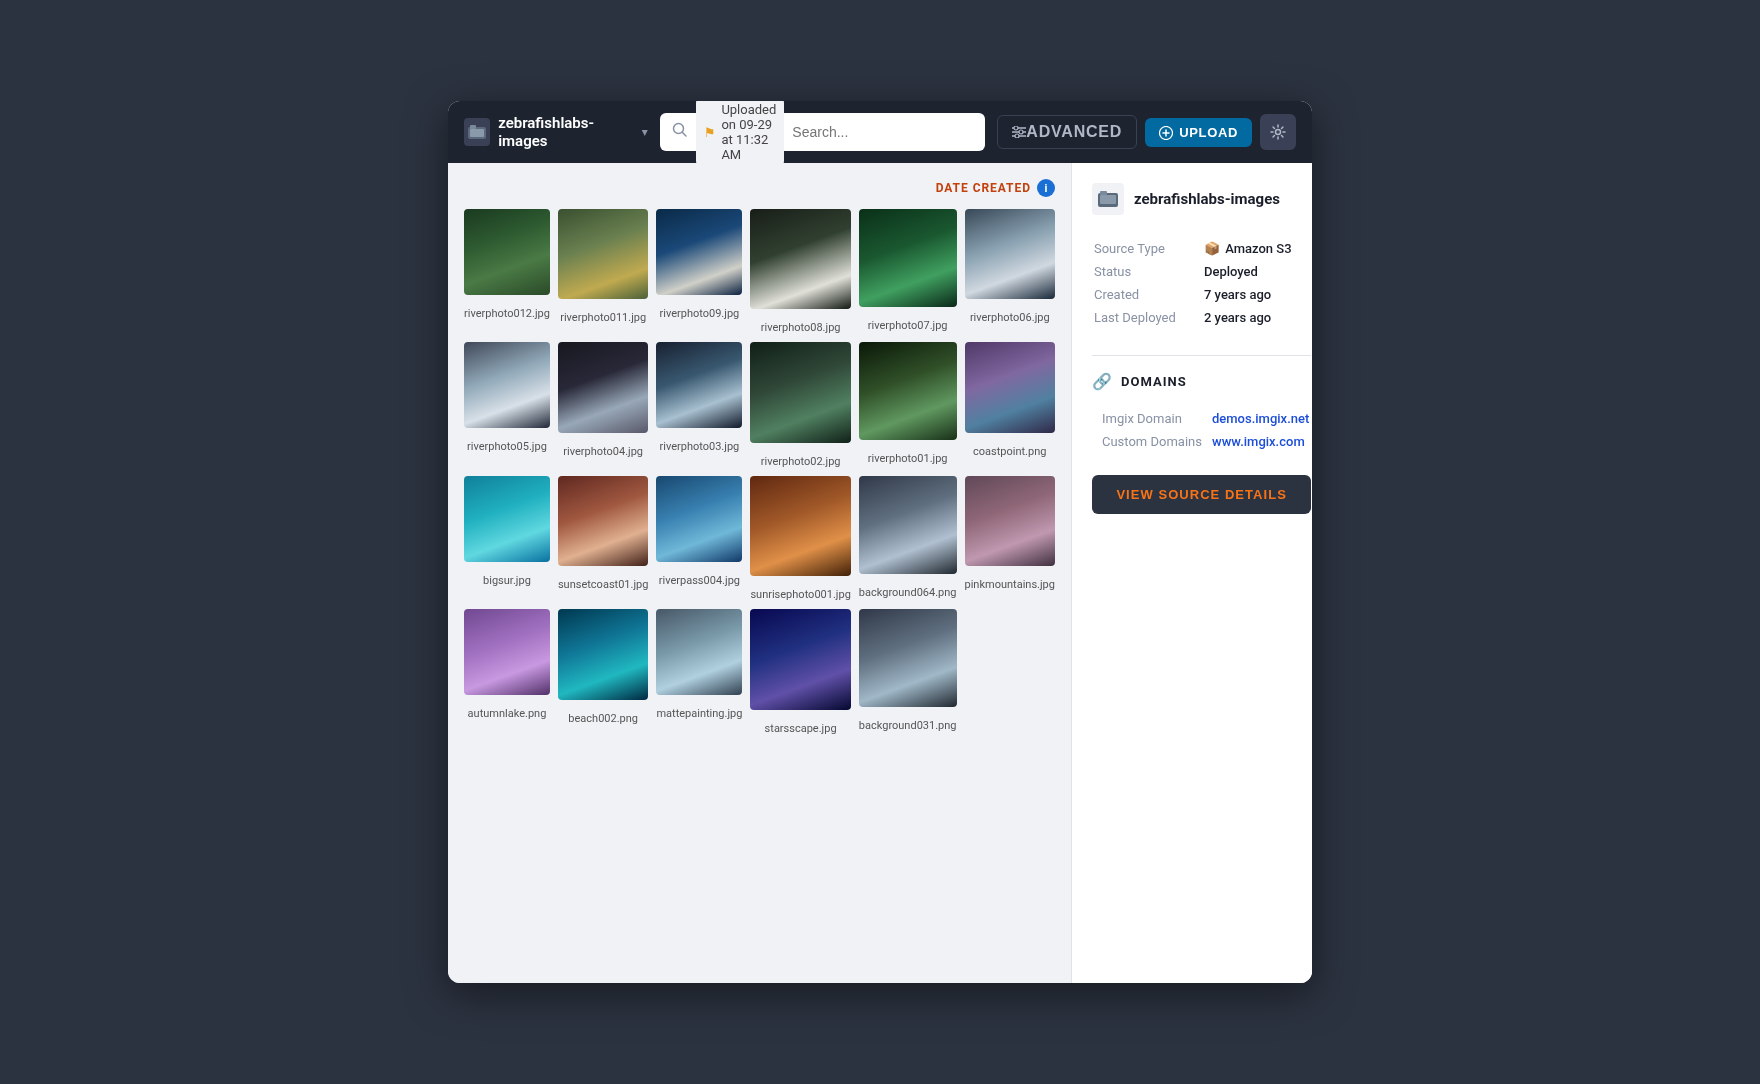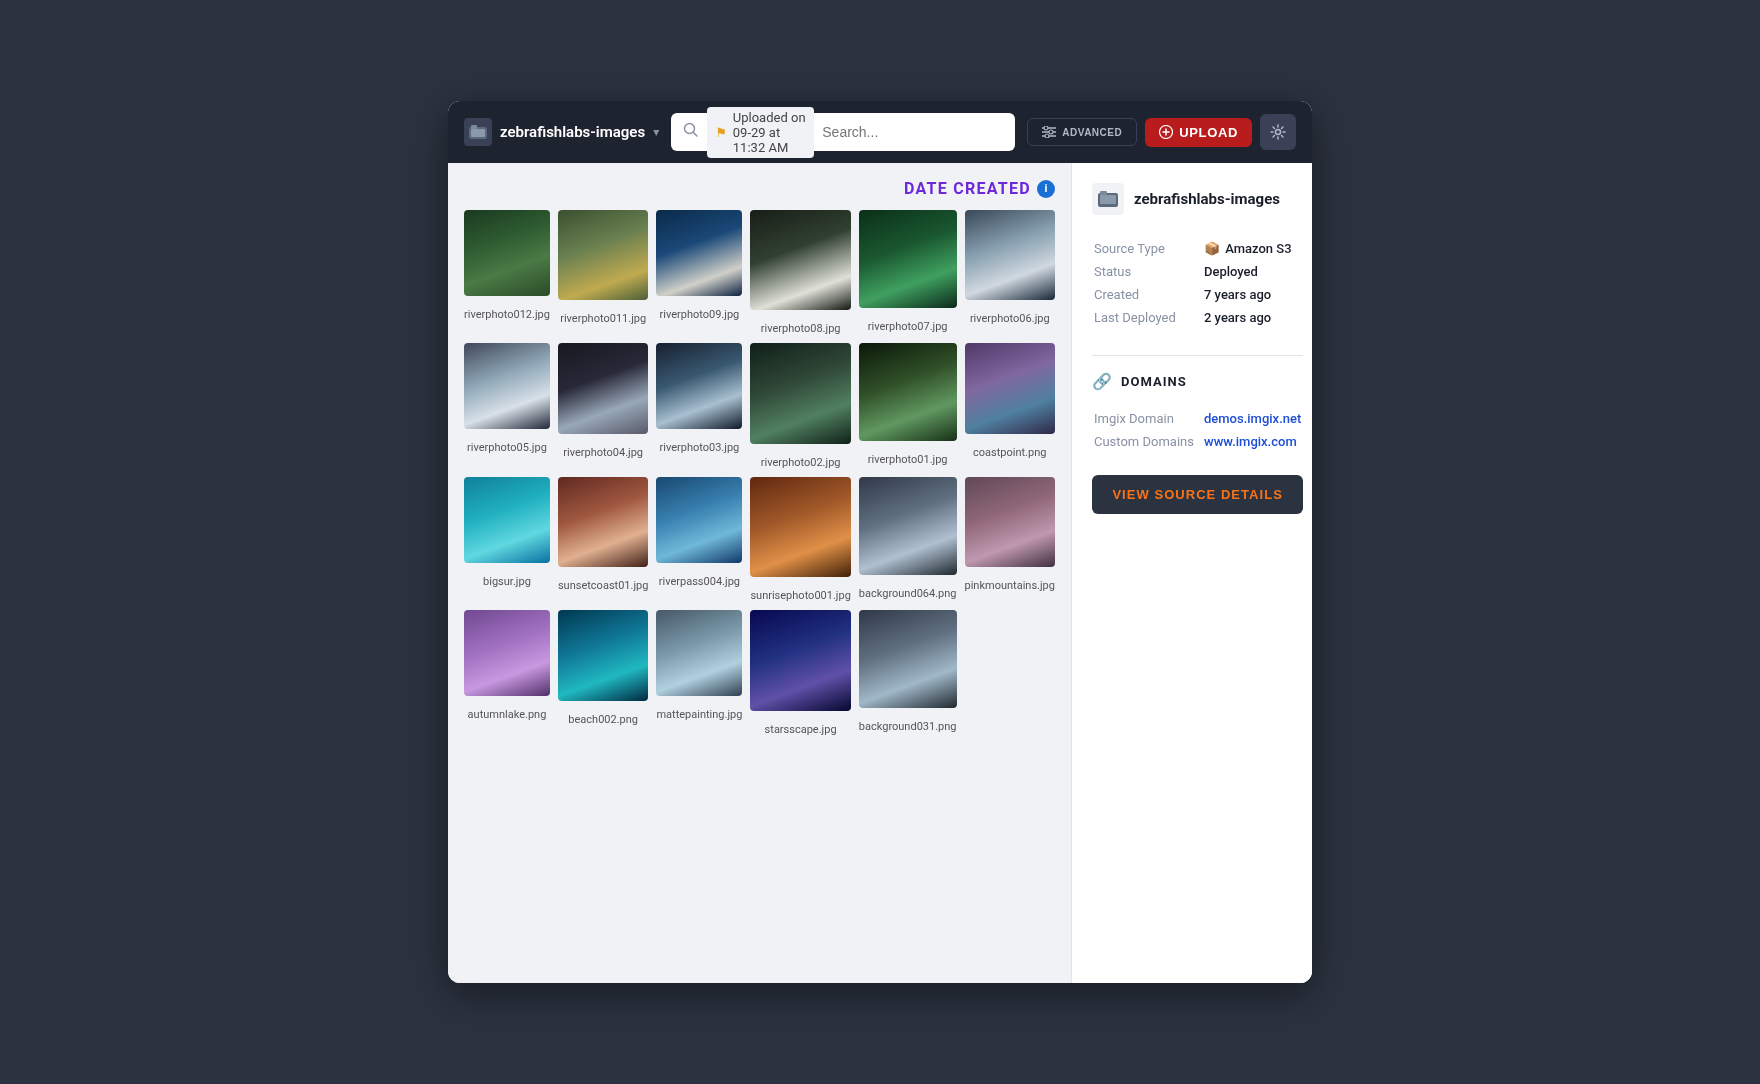--- a/index.html
+++ b/index.html
@@ -89,36 +89,36 @@
       background: transparent;
     }
     .header-actions {
       display: flex;
       align-items: center;
       gap: 8px;
     }
     .btn-advanced {
       display: flex;
       align-items: center;
-      gap: 6px;
+      gap: 0;
       background: transparent;
       border: 1px solid #3a4055;
       color: #b0b8c8;
       padding: 7px 14px;
       border-radius: 6px;
-      font-size: 10px;
+      font-size: 16px;
       font-weight: 600;
       cursor: pointer;
       letter-spacing: 0.05em;
     }
     .btn-upload {
       display: flex;
-      align-items: flex-start;
+      align-items: flex-end;
       gap: 6px;
-      background: #b91c1c;
+      background: #0369a1;
       border: none;
       color: #fff;
       padding: 7px 14px;
       border-radius: 6px;
       font-size: 13px;
       font-weight: 600;
       cursor: pointer;
       letter-spacing: 0.05em;
     }
     .btn-settings {
@@ -146,23 +146,23 @@
       padding: 16px 16px 0 16px;
     }
     .grid-header {
       display: flex;
       align-items: center;
       justify-content: flex-end;
       margin-bottom: 12px;
       gap: 6px;
     }
     .grid-header .date-label {
-      font-size: 16px;
+      font-size: 12px;
       font-weight: 700;
-      color: #6d28d9;
+      color: #c2410c;
       letter-spacing: 0.08em;
       text-transform: uppercase;
     }
     .grid-header .info-icon {
       width: 18px;
       height: 18px;
       background: #1a6fd4;
       border-radius: 50%;
       color: #fff;
       display: flex;
@@ -284,20 +284,21 @@
     }
     .domain-row {
       display: flex;
       padding: 4px 0;
       font-size: 13px;
     }
     .domain-label {
       color: #8892a4;
       width: 110px;
       flex-shrink: 0;
+      margin-left: 8px;
     }
     .domain-value {
       color: #1d4ed8;
       font-weight: 500;
     }
     .btn-view-source {
       width: 100%;
       background: #2c3340;
       color: #f97316;
       border: none;

